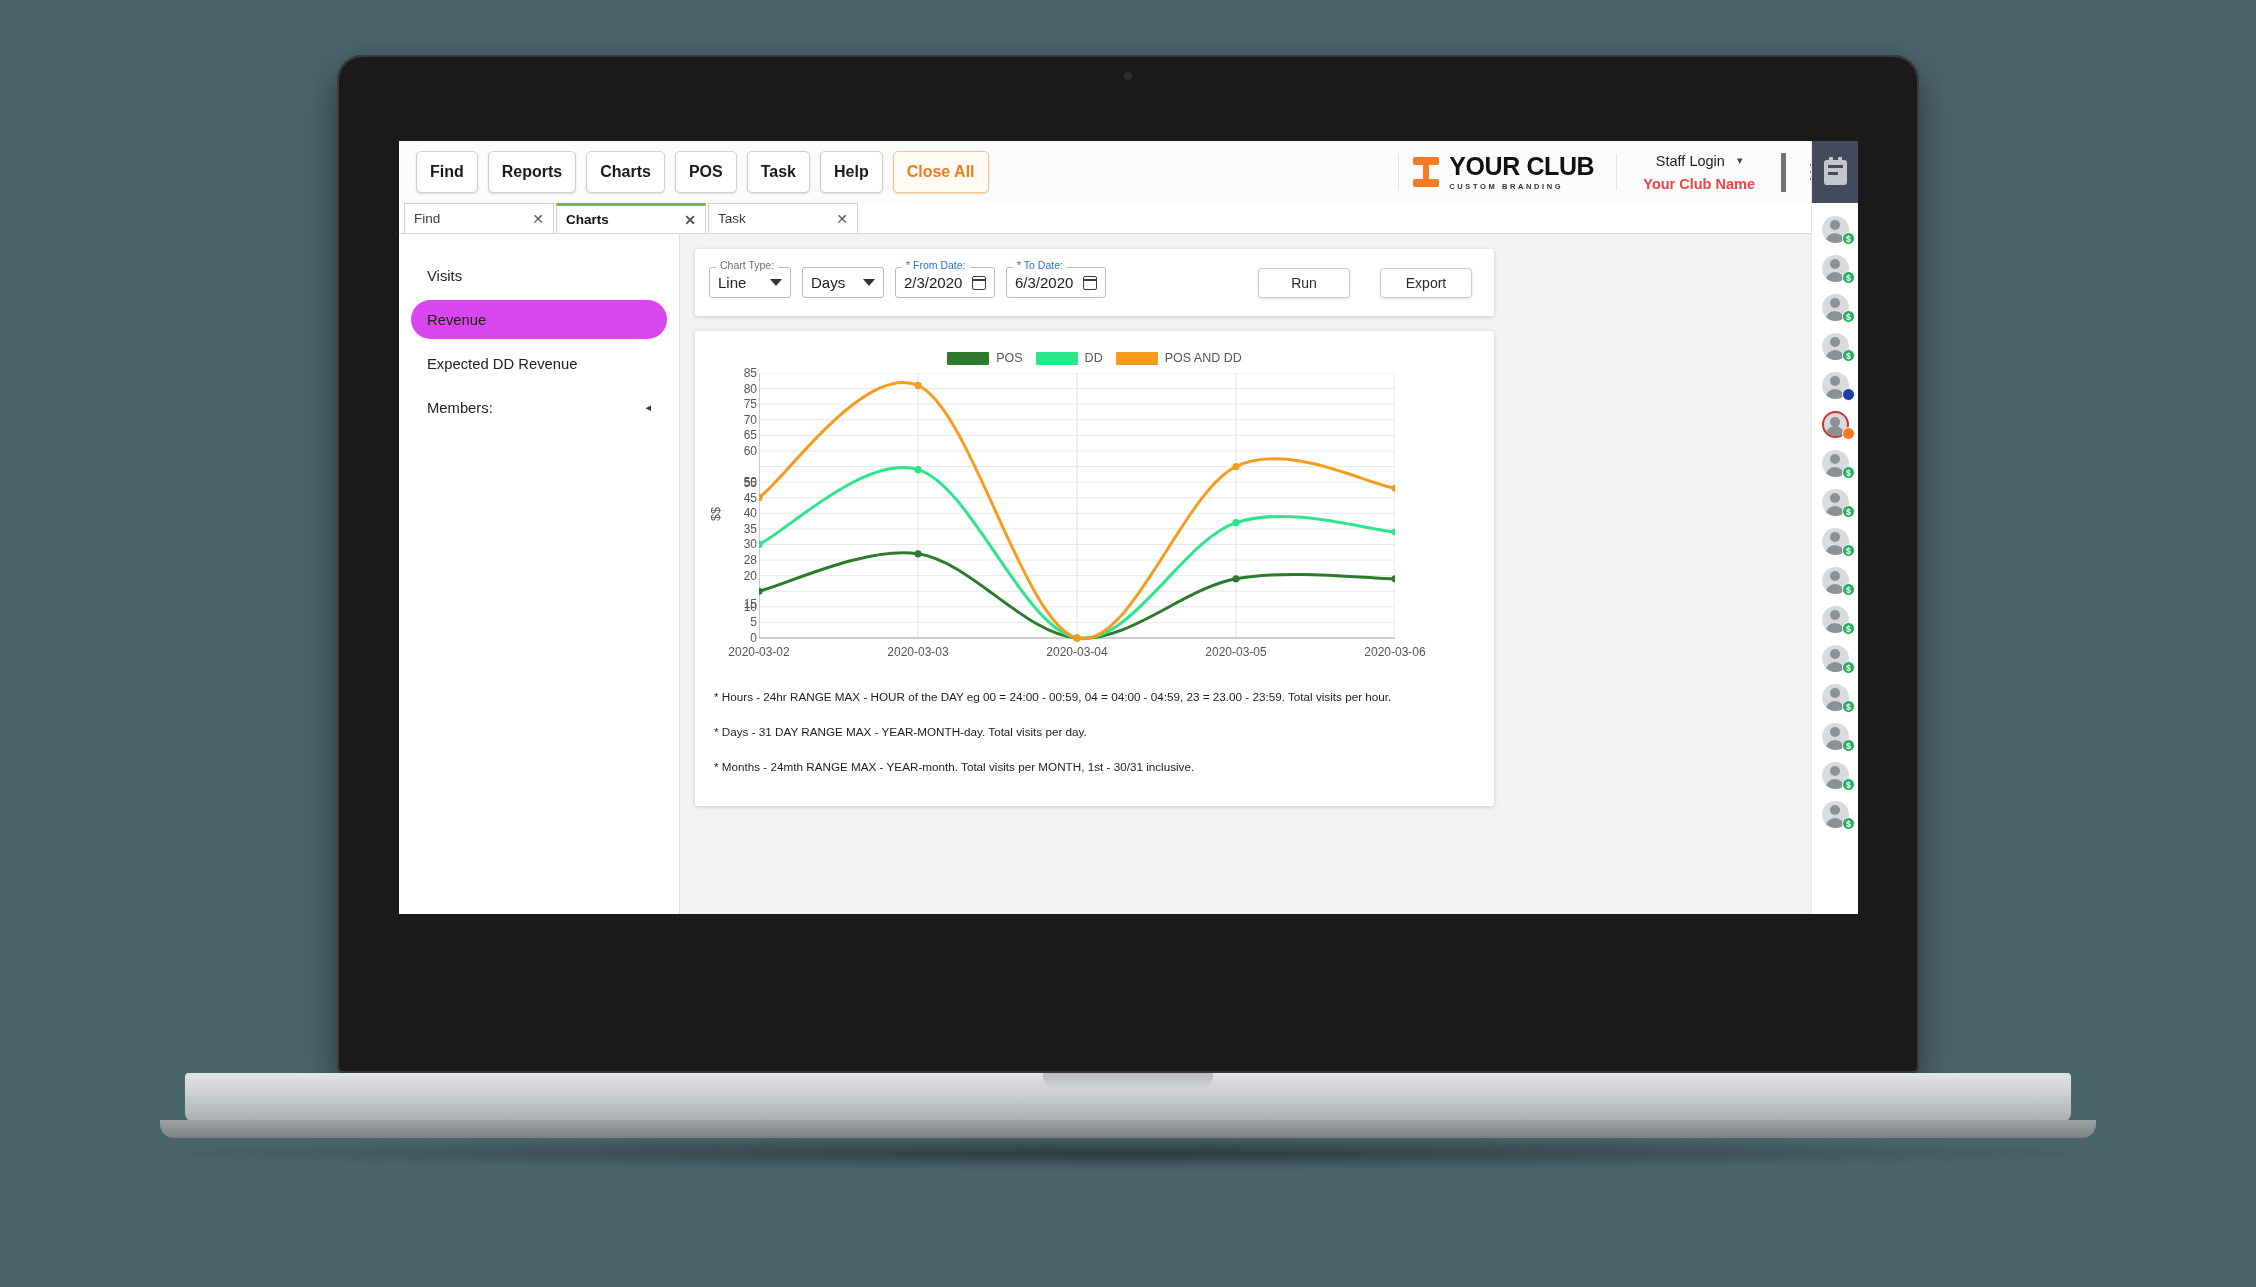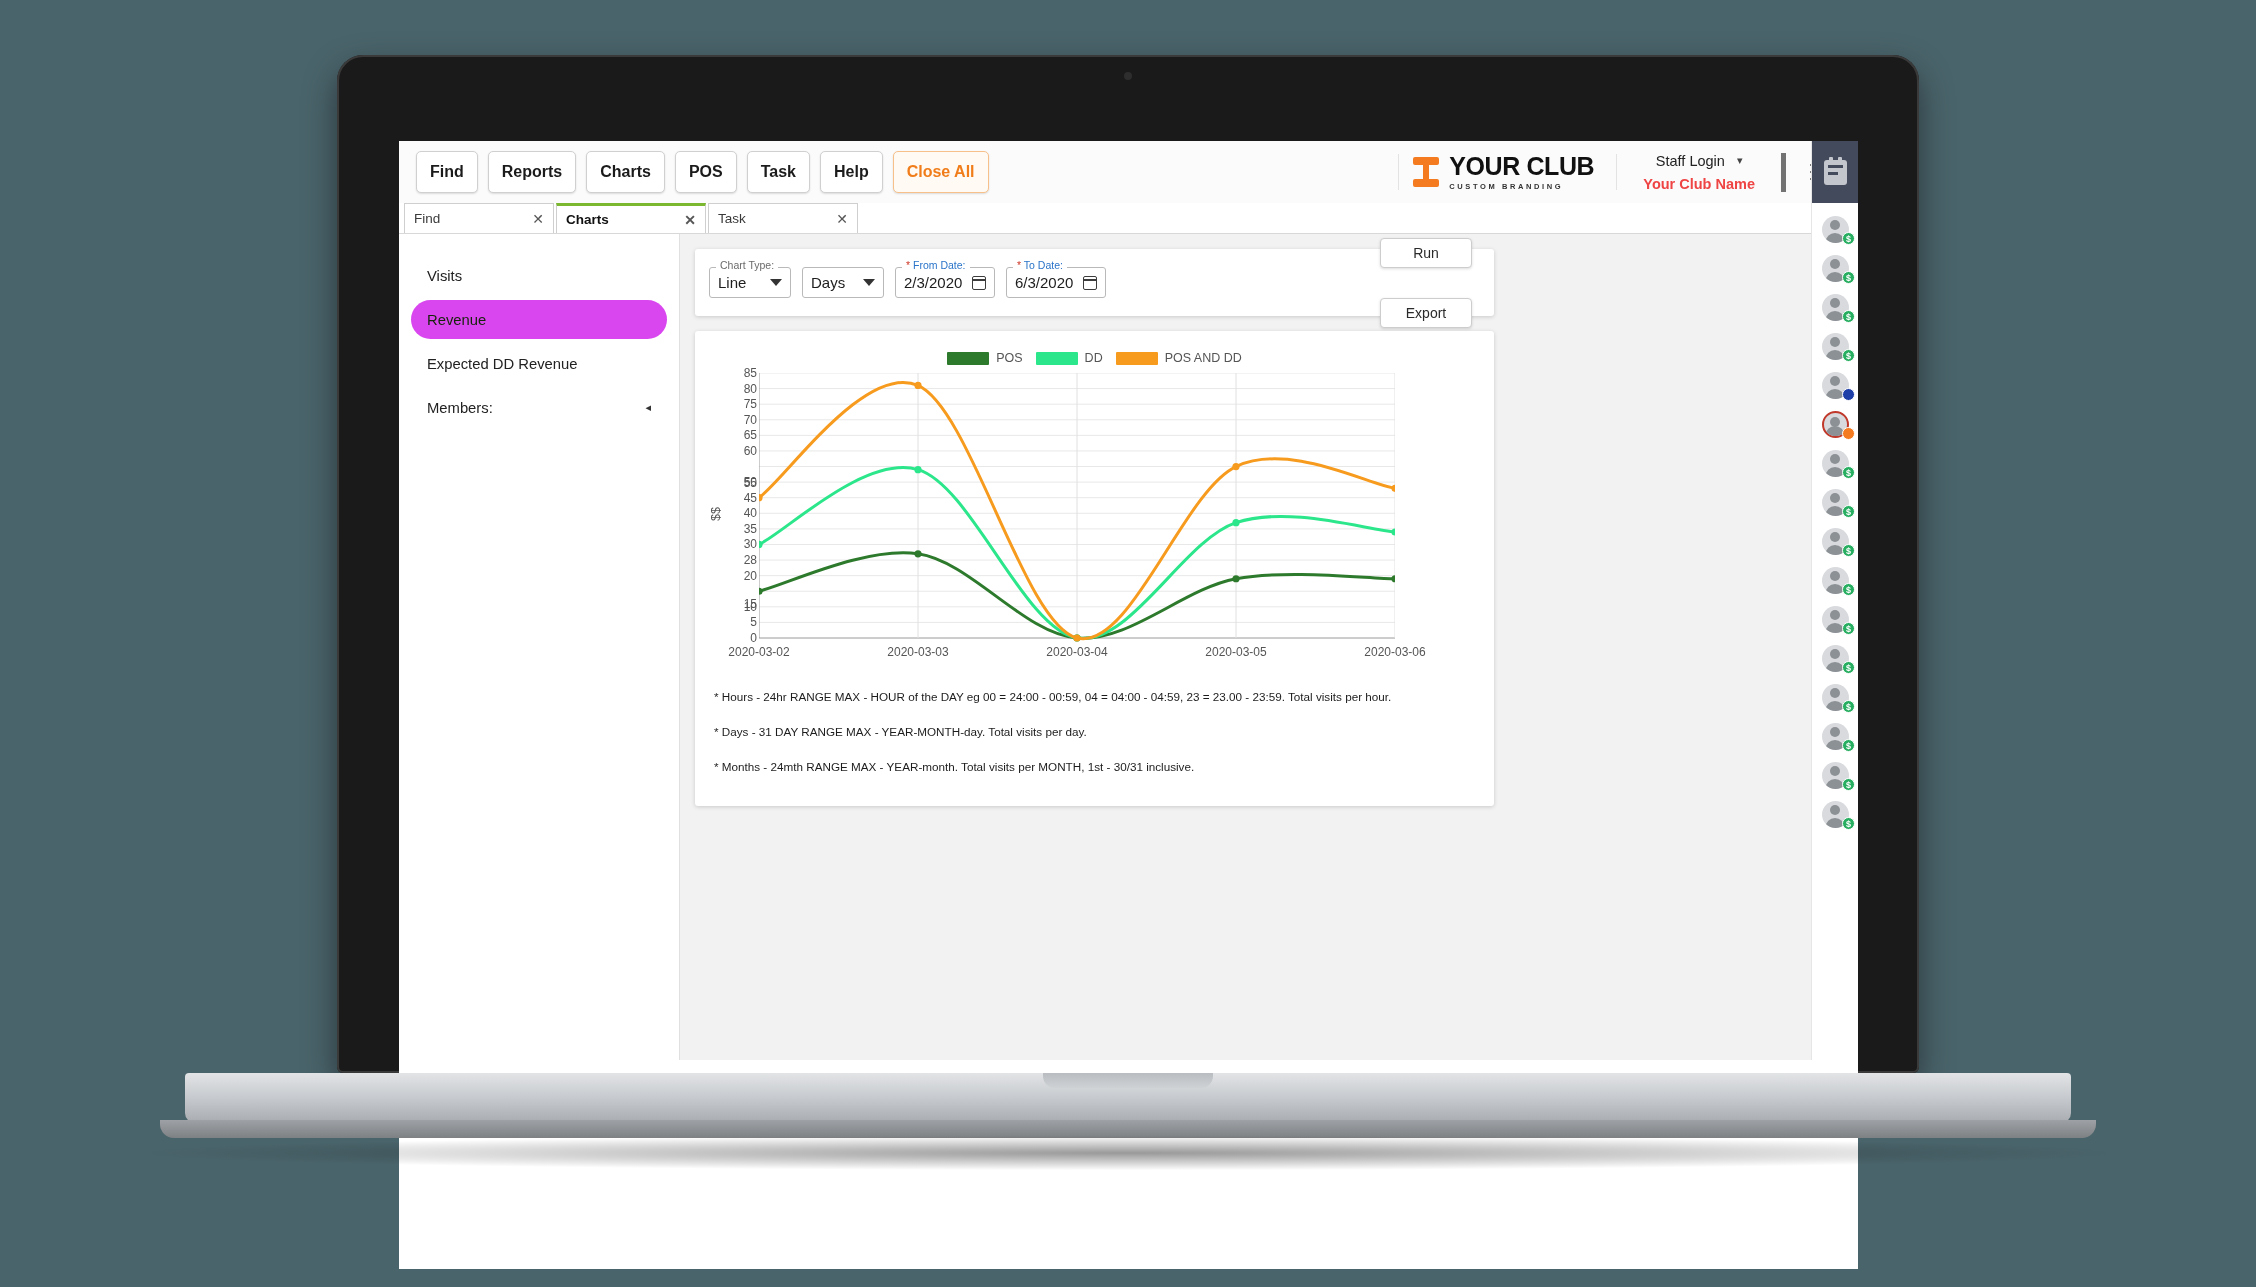--- a/index.html
+++ b/index.html
@@ -28,21 +28,21 @@
     border-radius:26px 26px 6px 6px;
     border:2px solid #3a3a3a;
     pointer-events:none;
   }
   .camera {
     position:absolute; left:50%; top:72px; transform:translateX(-50%);
     width:8px; height:8px; border-radius:50%; background:#2e2e2e;
   }
   .screen {
     position:absolute; left:399px; top:141px;
-    width:1459px; height:1128px;
+    width:1459px; height:773px;
     background:#ffffff;
     overflow:hidden;
   }
 
   
   .deck {
     position:absolute; left:185px; top:1073px;
     width:1886px; height:50px;
     background:linear-gradient(180deg,#e2e4e6 0%,#c9ccd0 45%,#a8abaf 100%);
     border-radius:4px 4px 10px 10px;
@@ -190,21 +190,21 @@
   .fld-box {
     height:31px; border:1px solid #b9b9b9; border-radius:3px;
     display:flex; align-items:center; padding:0 8px;
     font-size:15px; color:#1d1d1d; background:#fff;
   }
   .sel { width:82px; justify-content:space-between; }
   .caret { width:0;height:0;border-left:6px solid transparent;border-right:6px solid transparent;border-top:7px solid #333; }
   .datefld { width:100px; justify-content:space-between; }
   .cal-mini { width:14px; height:14px; border:1.6px solid #3c3c3c; border-radius:2px; position:relative; }
   .cal-mini::before{content:"";position:absolute;left:-1px;right:-1px;top:2px;height:2px;background:#3c3c3c;}
-  .act-btns { margin-left:auto; display:flex; gap:30px; padding-right:8px;flex-direction:column; }
+  .act-btns { margin-left:auto; display:flex; gap:30px; padding-right:8px; }
   .act-btn {
     width:92px; height:30px; background:#fff; border:1px solid #cdcdcd; border-radius:4px;
     display:flex; align-items:center; justify-content:center;
     font-size:14px; color:#2a2a2a; box-shadow:0 1px 3px rgba(0,0,0,.14);
   }
 
   .card-chart {
     position:absolute; left:15px; top:97px; width:799px; height:475px;
     background:#fff; border-radius:3px; box-shadow:0 1px 4px rgba(0,0,0,.17);
   }

